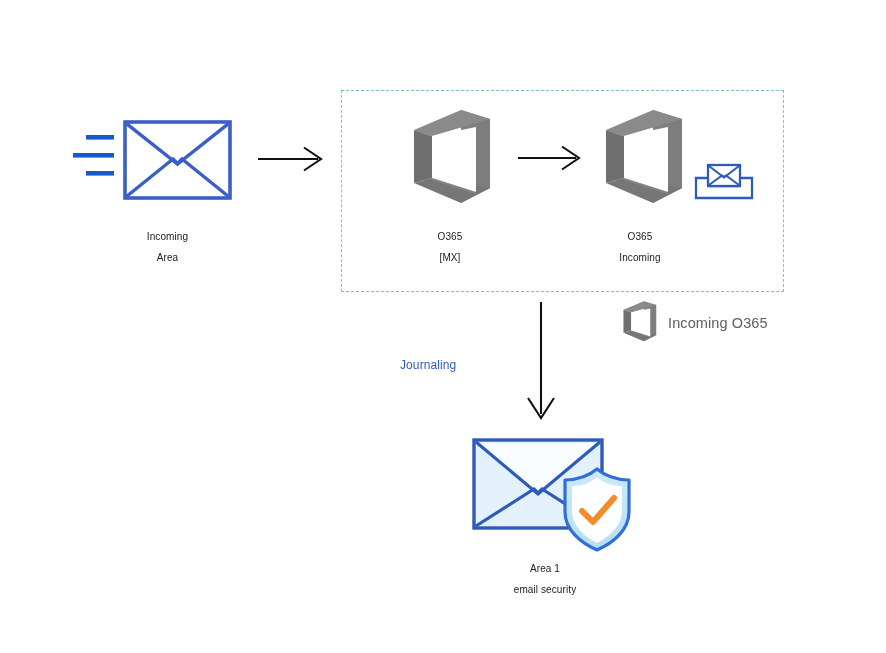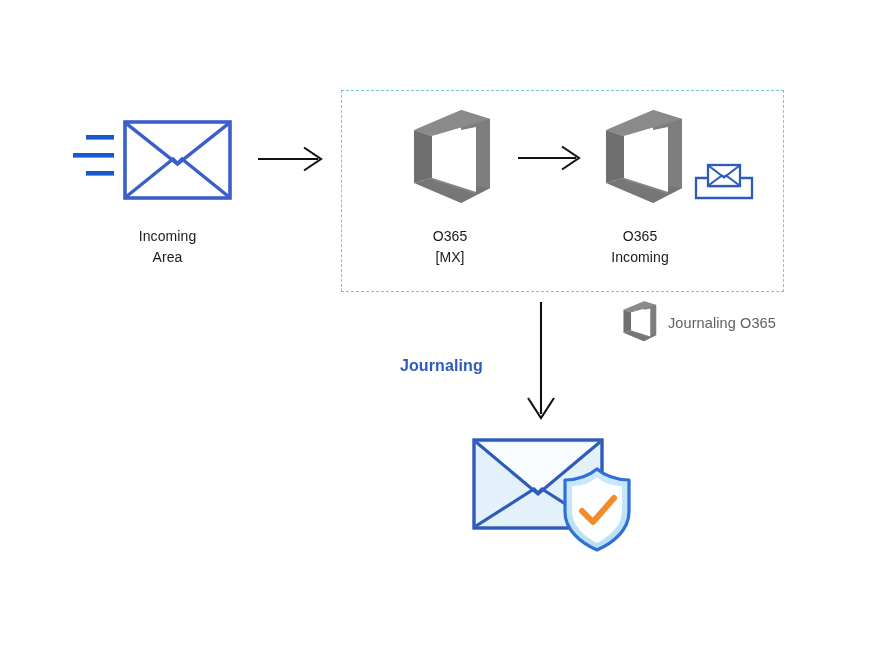--- a/index.html
+++ b/index.html
@@ -18,30 +18,30 @@
     background: #ffffff;
     overflow: hidden;
   }
   .node {
     position: absolute;
   }
   .label {
     position: absolute;
     text-align: center;
     color: #1a1a1a;
-    font-size: 14px;
+    font-size: 10px;
     line-height: 21px;
     font-family: "Liberation Sans", sans-serif;
     white-space: pre;
     letter-spacing: 0.1px;
   }
   .label-blue {
     color: #2E5BBA;
-    font-weight: bold;
-    font-size: 16px;
+    font-weight: normal;
+    font-size: 12px;
   }
   .label-gray {
     color: #5f5f5f;
     font-size: 14.5px;
     text-align: left;
   }
 
   
   #o365-zone {
     position: absolute;
@@ -135,21 +135,21 @@
   <div class="node" style="left:620px; top:301px;">
     <svg width="38" height="41" viewBox="0 0 88 94">
       <polygon points="55,0 84,9 84,78 55,93" fill="#7E7E7E"></polygon>
       <polygon points="55,0 84,9 26,26 8,20" fill="#8A8A8A"></polygon>
       <polygon points="8,20 26,26 26,68 8,73" fill="#6F6F6F"></polygon>
       <polygon points="8,73 26,68 84,78 55,93" fill="#767676"></polygon>
       <polygon points="26,26 70,17 70,82 26,68" fill="#ffffff"></polygon>
       <polygon points="26,68 70,82 70,84 26,70" fill="#8f8f8f" opacity="0.55"></polygon>
     </svg>
   </div>
-  <div class="label label-gray" style="left:668px; top:313px; width:200px;">Journaling O365</div>
+  <div class="label label-gray" style="left:668px; top:313px; width:200px;">Incoming O365</div>
 
   <div class="node" style="left:524px; top:302px;">
     <svg width="34" height="120" viewBox="0 0 34 120">
       <line x1="17" y1="0" x2="17" y2="112" stroke="#111111" stroke-width="2.1"></line>
       <path d="M 4 96 L 17 116 L 30 96" fill="none" stroke="#111111" stroke-width="2.1" stroke-linecap="butt" stroke-linejoin="miter"></path>
     </svg>
   </div>
   <div class="label label-blue" style="left:400px; top:355px; width:130px; text-align:left;">Journaling</div>
 
   <div class="node" style="left:468px; top:432px;">
@@ -181,14 +181,15 @@
                C 115 54 124 50 129 45
                C 134 50 143 54 154 54
                L 154 79
                C 154 94 141 105 129 111
                C 117 105 104 94 104 79
                Z" fill="#FDFEFF"></path>
 
       <path d="M 114 79 L 125 90 L 146 66" fill="none" stroke="#F28C28" stroke-width="6" stroke-linecap="round" stroke-linejoin="round"></path>
     </svg>
   </div>
+  <div class="label" style="left:455px; top:558px; width:180px;"><span>Area 1</span><br><span>email security</span></div>
 
 </div>
 
 </body></html>

